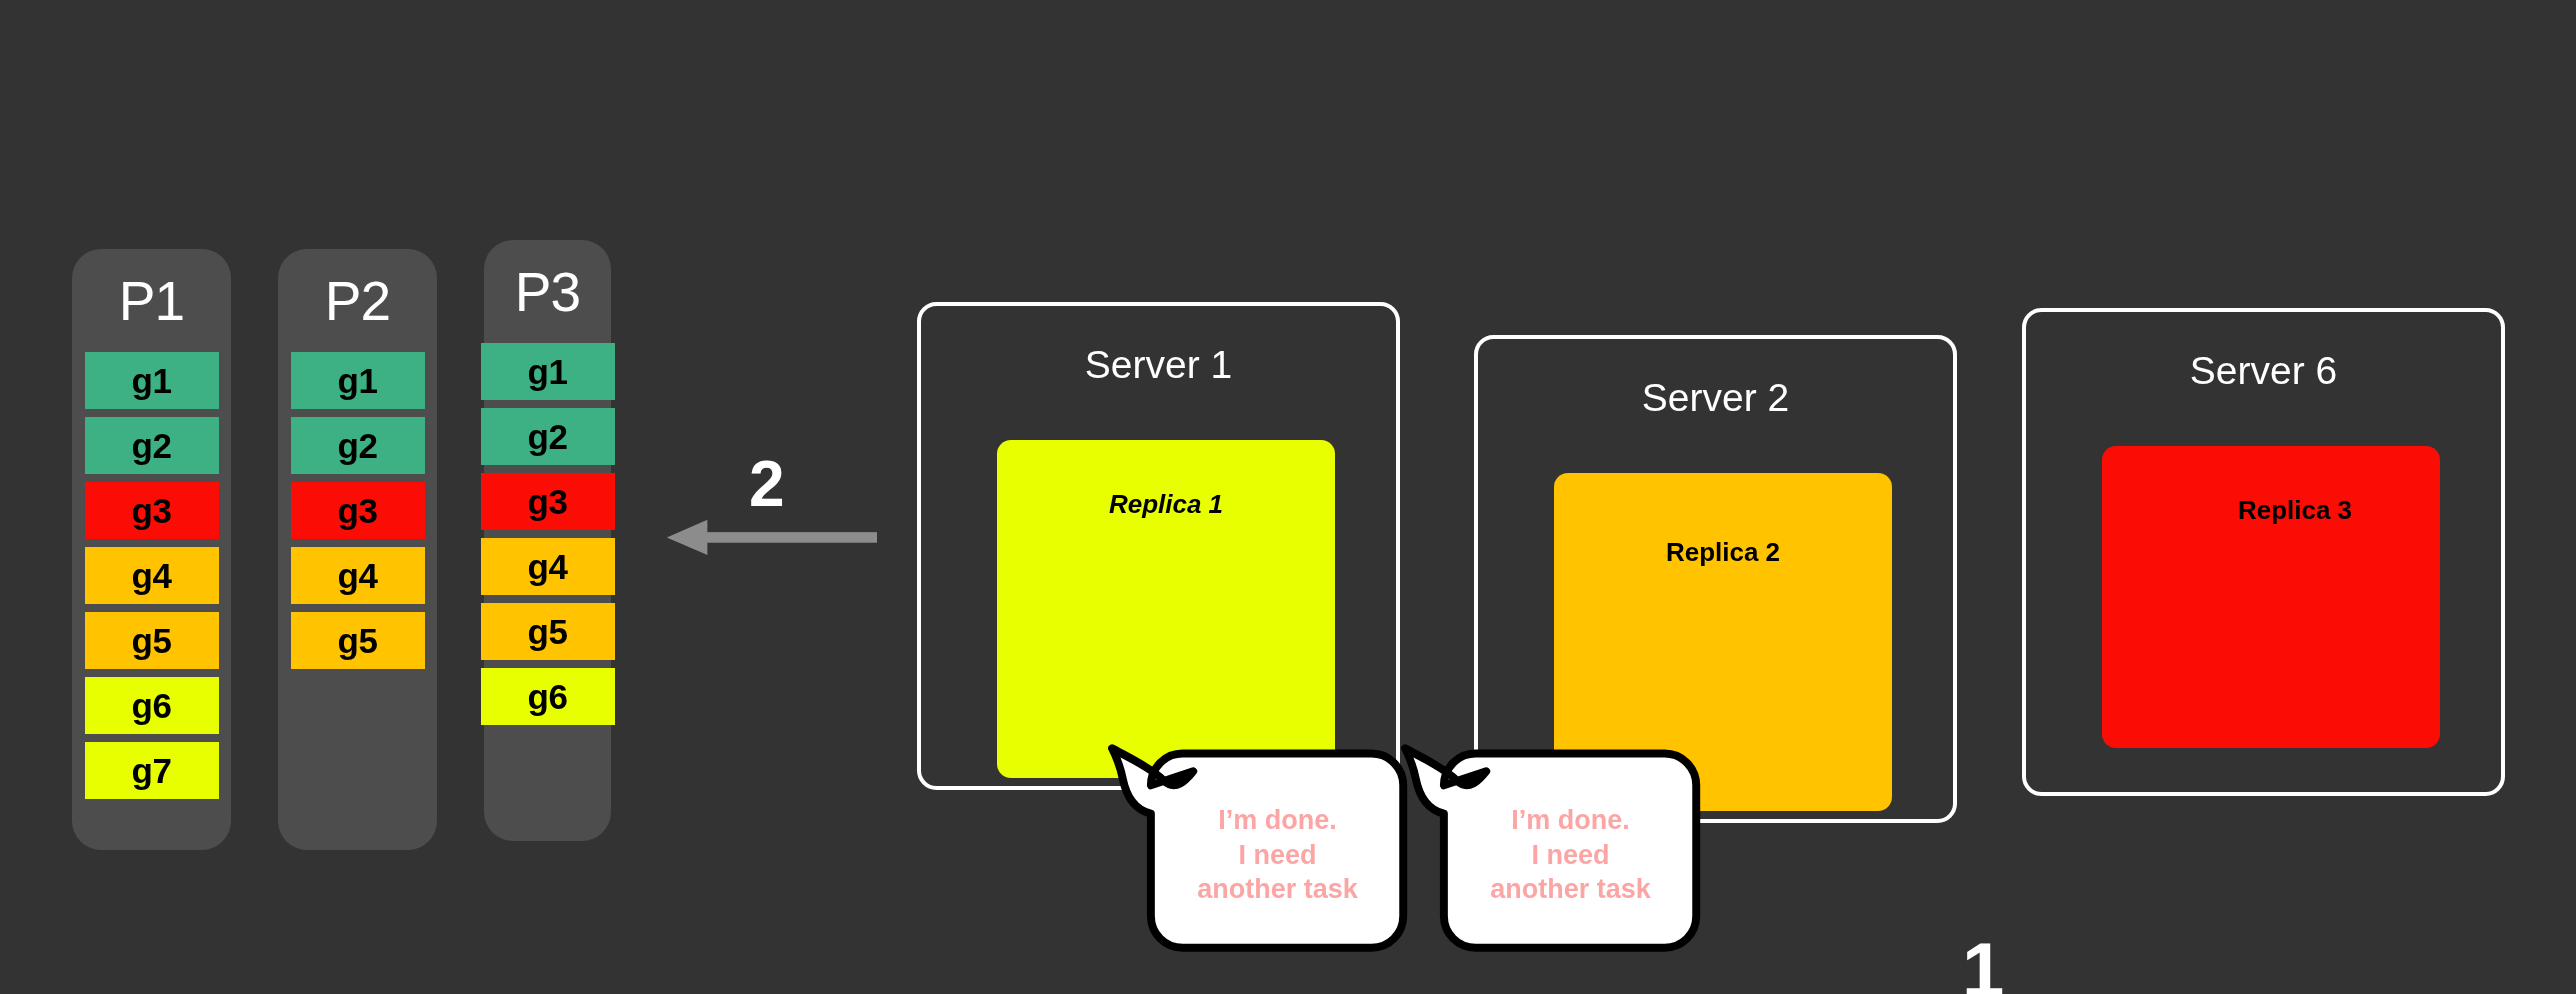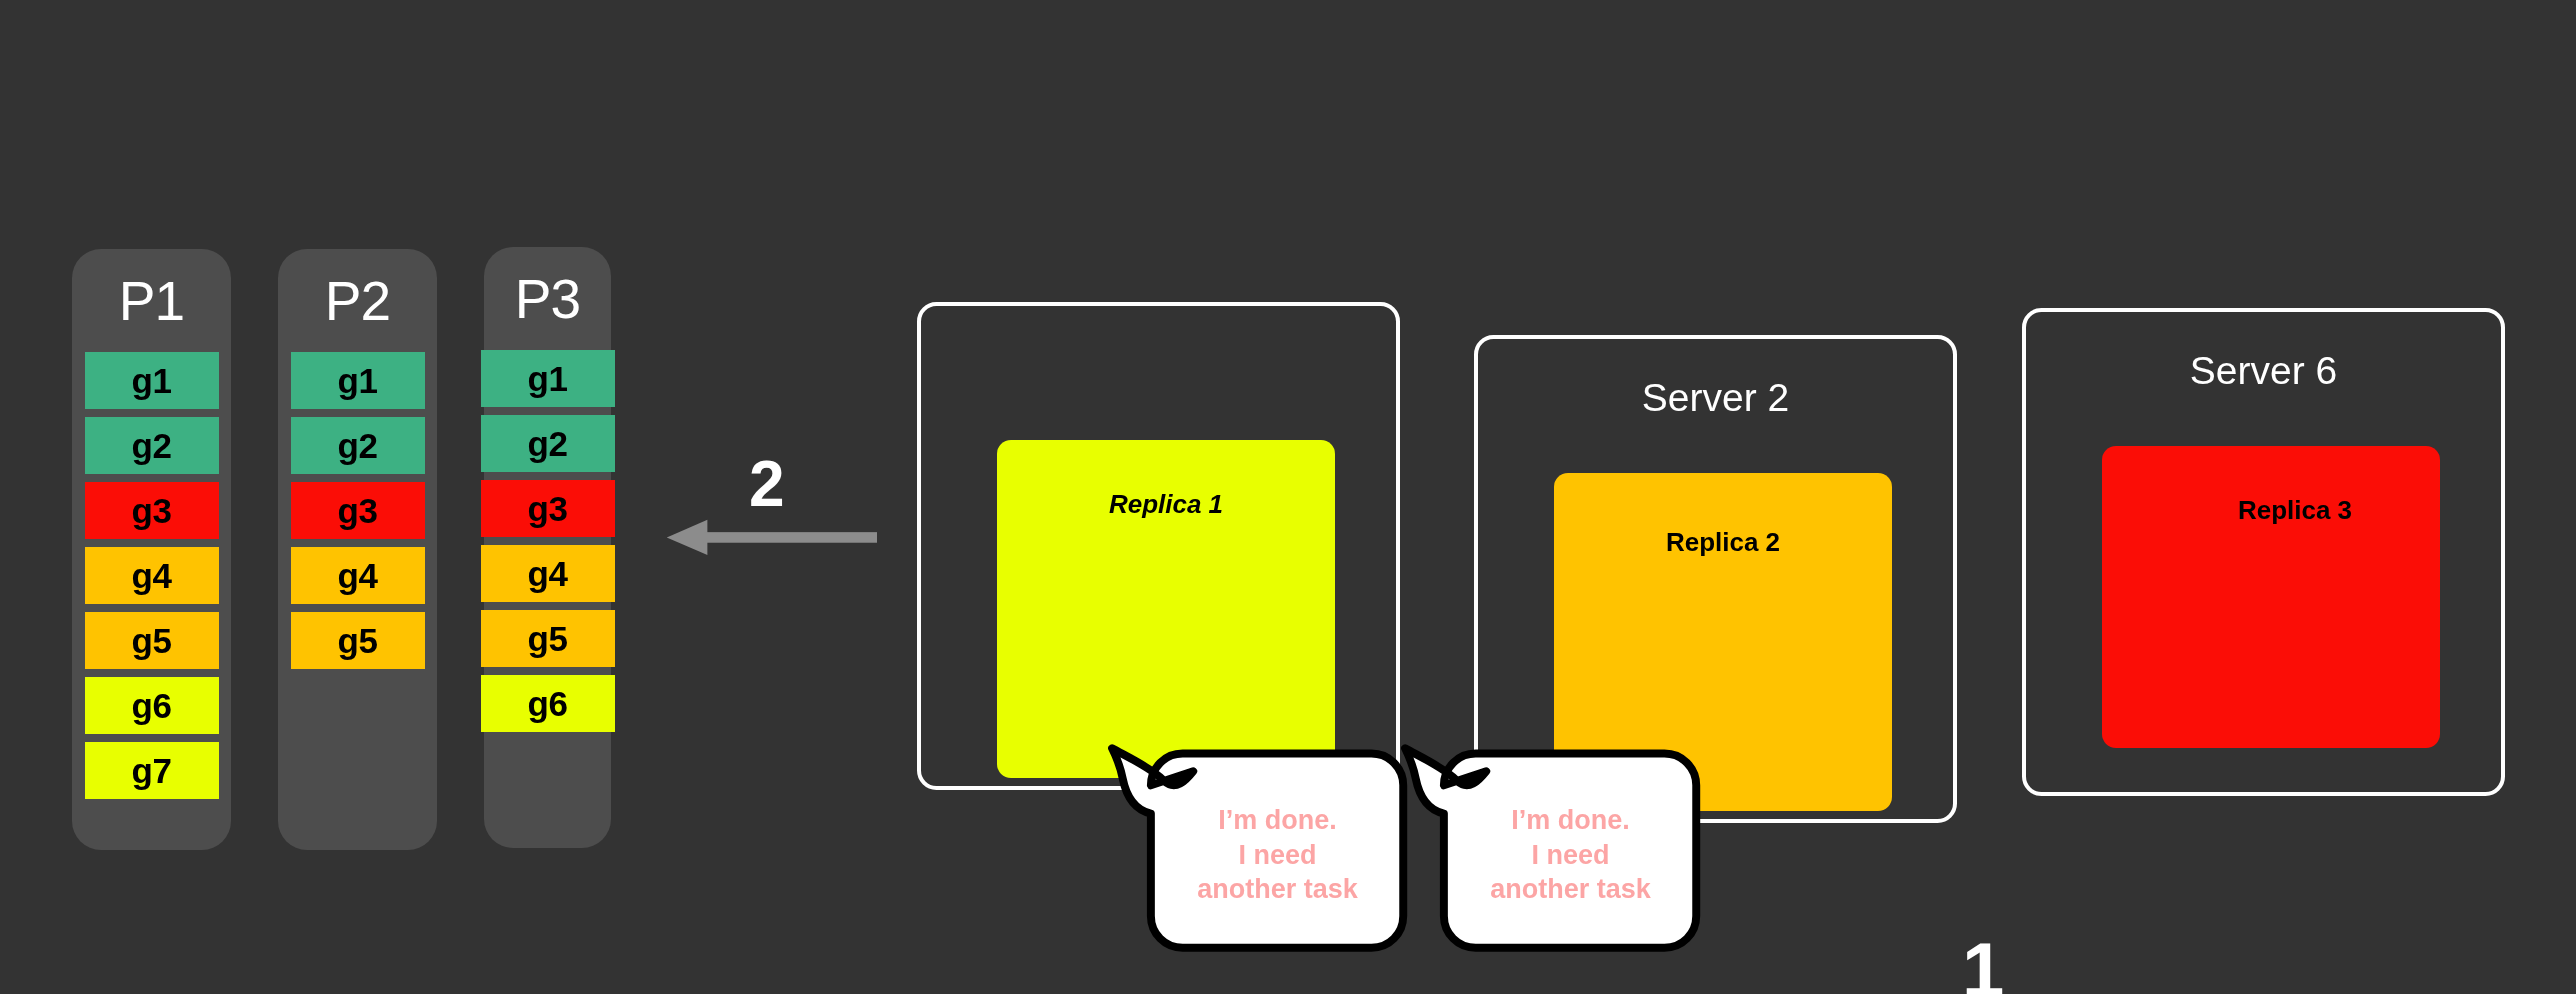--- a/index.html
+++ b/index.html
@@ -160,38 +160,39 @@
 
   <div class="partition-col" id="col-p2" style="left:278px; top:249px; width:159px; height:601px;">
     <div class="partition-title">P2</div>
     <div class="tile" style="background:#3db183;">g1</div>
     <div class="tile" style="background:#3db183;">g2</div>
     <div class="tile" style="background:#fb0d06;">g3</div>
     <div class="tile" style="background:#ffc300;">g4</div>
     <div class="tile" style="background:#ffc300;">g5</div>
   </div>
 
-  <div class="partition-col" id="col-p3" style="left:484px; top:247px; width:127px; height:601px;">
+  <div class="partition-col" id="col-p3" style="left:484px; top:240px; width:127px; height:601px;">
     <div class="partition-title">P3</div>
     <div class="tile" style="background:#3db183;">g1</div>
     <div class="tile" style="background:#3db183;">g2</div>
     <div class="tile" style="background:#fb0d06;">g3</div>
     <div class="tile" style="background:#ffc300;">g4</div>
     <div class="tile" style="background:#ffc300;">g5</div>
     <div class="tile" style="background:#e8ff00;">g6</div>
   </div>
 
   <div class="step-number" id="step-2">2</div>
 
   <svg id="flow-arrow" viewBox="0 0 240 60">
     <path d="M 2 22 L 48 2 L 48 42 Z" fill="#8c8c8c"></path>
     <rect x="44" y="16" width="196" height="12" fill="#8c8c8c"></rect>
   </svg>
 
   <div class="server-panel" style="left:917px; top:302px; width:483px; height:488px;">
+    <div class="server-title" style="top:39px;">Server 1</div>
     <div class="replica-box" style="left:76px; top:134px; width:338px; height:338px; background:#e8ff00;">
       <div class="replica-label" style="top:51px;font-style:italic;">Replica 1</div>
     </div>
   </div>
 
   <div class="speech-bubble" style="left:1105px; top:672px; width:300px; height:292px;">
     <svg width="300" height="292" viewBox="0 0 340 330">
       <path d="M 52 128
                C 52 108, 68 92, 88 92
                L 302 92
@@ -208,21 +209,21 @@
                Z" fill="#ffffff" stroke="#000000" stroke-width="9" stroke-linejoin="round"></path>
     </svg>
     <div class="bubble-text" style="top:131px; left:46px; width:253px;">I’m done.
 I need
 another task</div>
   </div>
 
   <div class="server-panel" style="left:1474px; top:302px; width:483px; height:488px;margin-top:33px;">
     <div class="server-title" style="top:39px;">Server 2</div>
     <div class="replica-box" style="left:76px; top:134px; width:338px; height:338px; background:#ffc300;">
-      <div class="replica-label" style="top:56px;">Replica 2</div>
+      <div class="replica-label" style="top:66px;">Replica 2</div>
     </div>
   </div>
 
   <div class="speech-bubble" style="left:1398px; top:672px; width:300px; height:292px;">
     <svg width="300" height="292" viewBox="0 0 340 330">
       <path d="M 52 128
                C 52 108, 68 92, 88 92
                L 302 92
                C 322 92, 338 108, 338 128
                L 338 276

